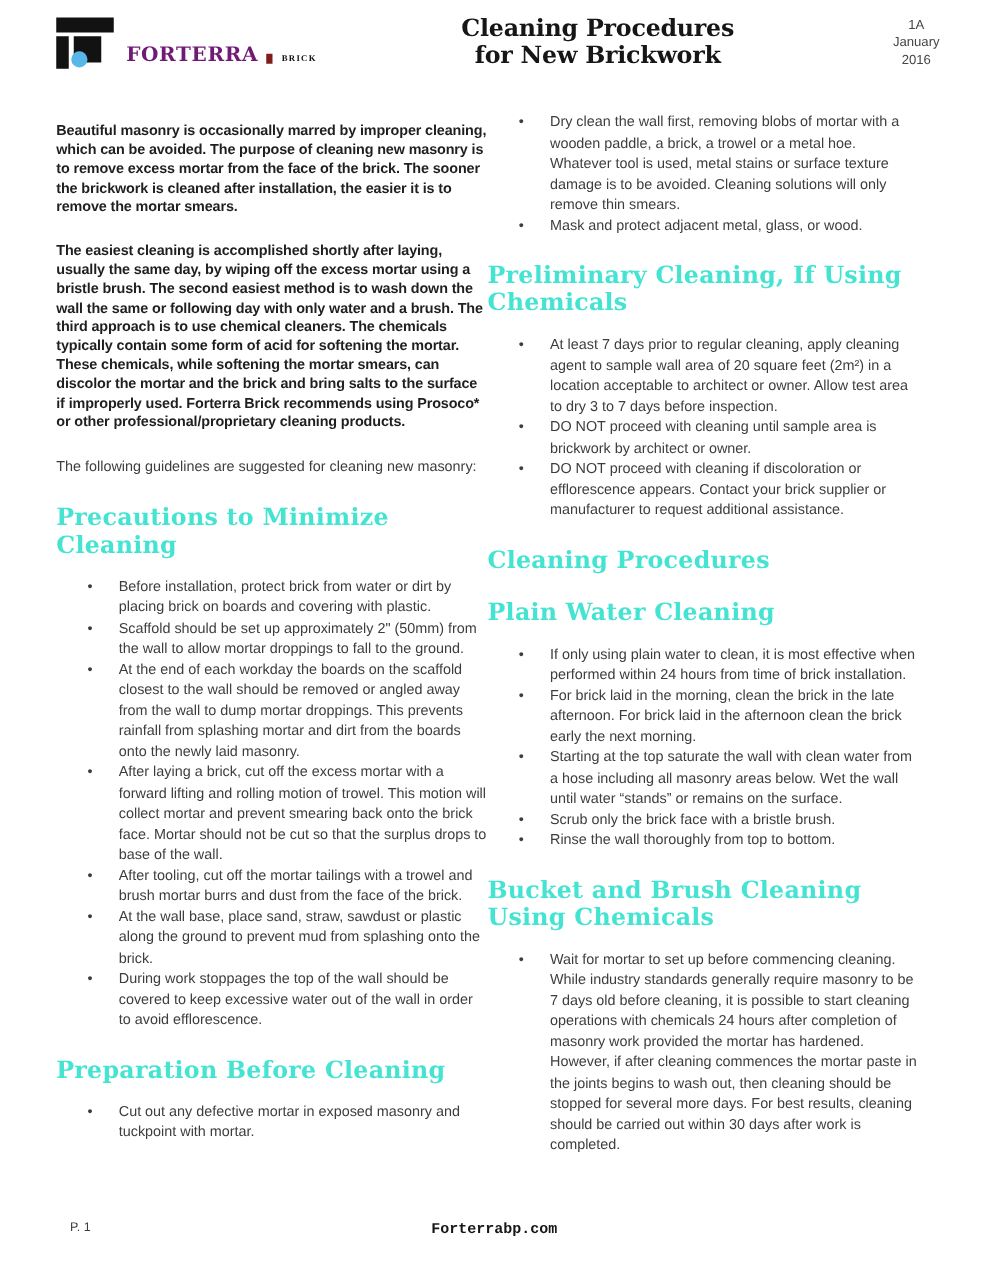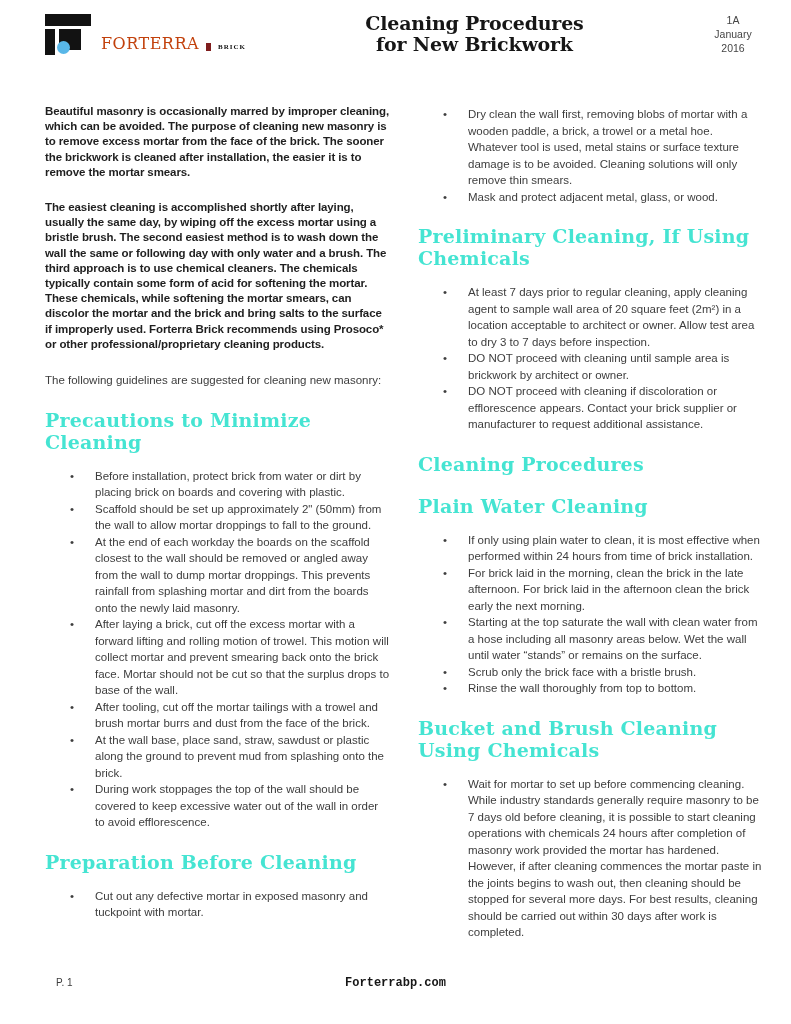--- a/index.html
+++ b/index.html
@@ -21,43 +21,43 @@
   }
   .logo { display: flex; align-items: center; gap: 10px; margin-top: 4px; }
   .logo-mark { position: relative; width: 46px; height: 42px; flex: 0 0 auto; }
   .lm-top   { position: absolute; top: 0;   left: 0;   width: 46px; height: 12px; background: #121212; }
   .lm-left  { position: absolute; top: 15px; left: 0;  width: 10px; height: 26px; background: #121212; }
   .lm-right { position: absolute; top: 15px; left: 14px; width: 22px; height: 21px; background: #121212; }
   .lm-dot   { position: absolute; top: 27px; left: 12px; width: 13px; height: 13px; border-radius: 50%; background: #58b7e8; }
   .logo-text { display: flex; align-items: baseline; margin-top: 16px; }
   .brand {
     font-family: "DejaVu Serif", serif;
-    font-weight: normal; font-size: 16px; letter-spacing: 0.5px; color: #c2410c;
+    font-weight: bold; font-size: 16px; letter-spacing: 0.5px; color: #701a75;
   }
   .brand-sub {
     font-family: Liberation Serif, serif;
     font-weight: bold; font-size: 7px; letter-spacing: 1px; color: #121212;
     border-left: 5px solid #7f1d1d; margin-left: 7px; padding-left: 7px;
   }
   .doc-title {
     text-align: center;
     font-family: "DejaVu Serif", serif;
     font-weight: bold; font-size: 19px; line-height: 21px;
     color: #161616; letter-spacing: -0.2px;
     margin-top: 3px;
   }
   .doc-ref {
     text-align: center; width: 60px; margin-top: 3px;
     font-size: 10.5px; line-height: 14px; color: #454545;
   }
 
   
   .columns {
-    position: absolute; top: 104px; left: 45px;
-    display: flex; gap: 28px;
+    position: absolute; top: 88px; left: 45px;
+    display: flex;  align-items: center;
   }
   .col { width: 345px; font-size: 11.5px; }
 
   .col p { line-height: 15.5px; margin-bottom: 15px; color: #3d3d3d; }
   .col p.bold-para { font-weight: bold; color: #1f1f1f; line-height: 15.2px; margin-bottom: 20px; letter-spacing: -0.1px; }
   .col p.plain-para { line-height: 16.5px; margin-top: 6px; margin-bottom: 6px; }
 
   .col h3 {
     font-family: "DejaVu Serif", serif;
     font-size: 19px; font-weight: bold; letter-spacing: 0.2px;

